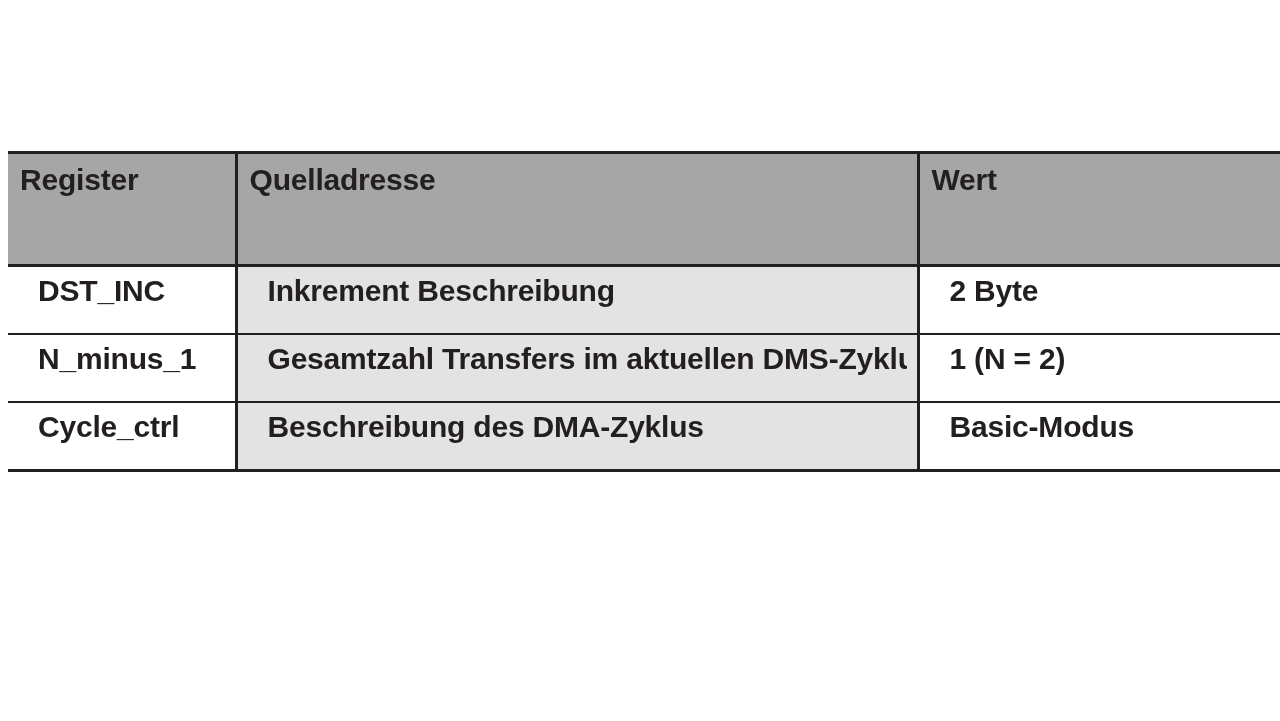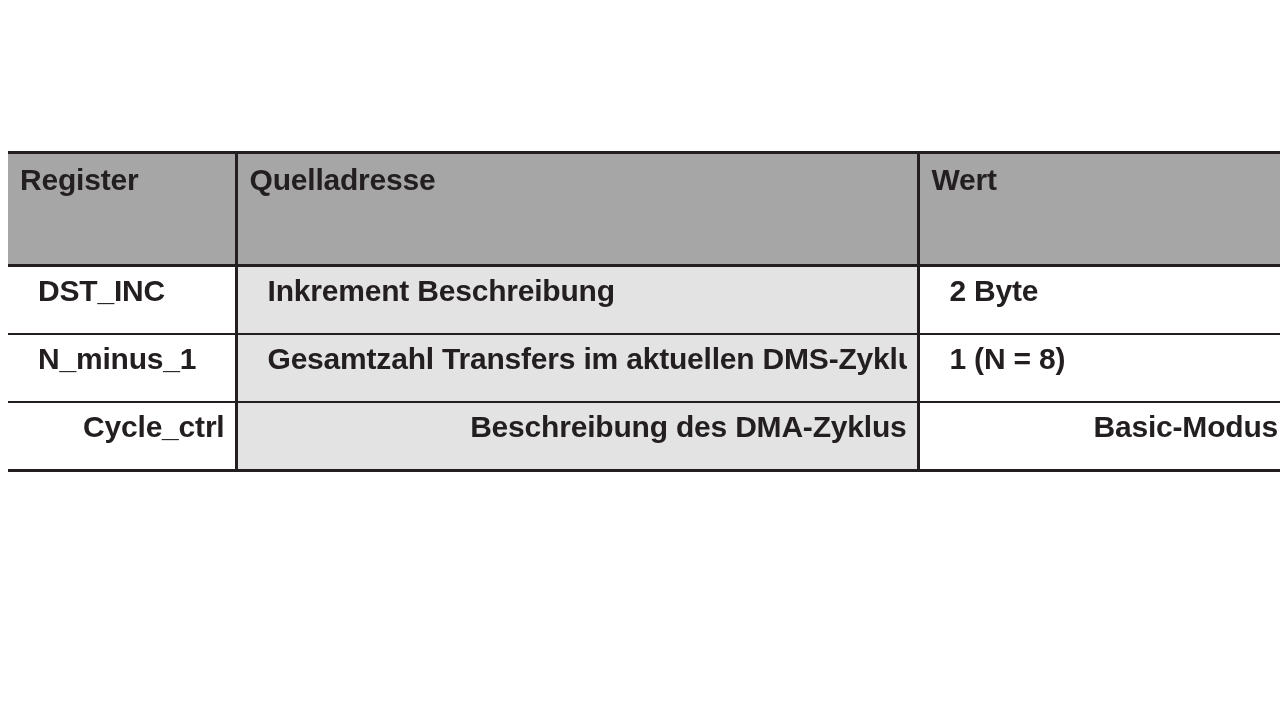--- a/index.html
+++ b/index.html
@@ -49,21 +49,20 @@
     letter-spacing: -0.2px;
     font-stretch: condensed;
   }
   table.reg-table th:last-child,
   table.reg-table td:last-child {
     border-right: none;
     padding-left: 12px;
   }
   table.reg-table tr:last-child td {
     border-bottom: none;
-    text-align: right;
   }
   table.reg-table thead th {
     background: #a6a6a6;
     height: 96px;
     border-bottom: 3px solid #231f20;
     text-align: left;
   }
   table.reg-table tbody td {
     background: #ffffff;
     height: 52px;
@@ -119,21 +118,21 @@
           </td>
         </tr>
         <tr>
           <td class="reg">
             <span class="cell-text">N_minus_1</span>
           </td>
           <td class="desc">
             <span class="cell-text">Gesamtzahl Transfers im aktuellen DMS-Zyklus – 1</span>
           </td>
           <td class="val">
-            <span class="cell-text">1 (N = 8)</span>
+            <span class="cell-text">1 (N = 2)</span>
           </td>
         </tr>
         <tr>
           <td class="reg">
             <span class="cell-text">Cycle_ctrl</span>
           </td>
           <td class="desc">
             <span class="cell-text">Beschreibung des DMA-Zyklus</span>
           </td>
           <td class="val">

